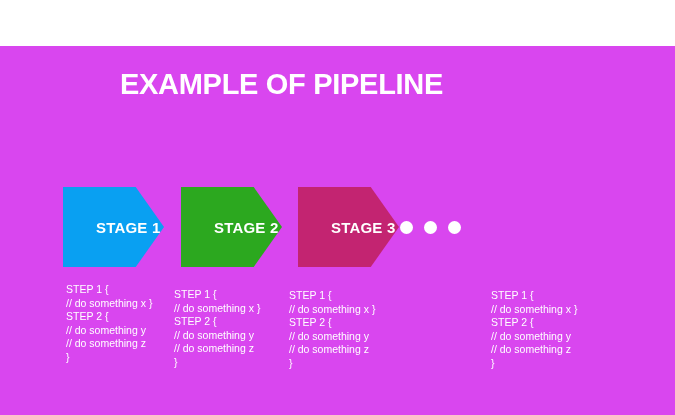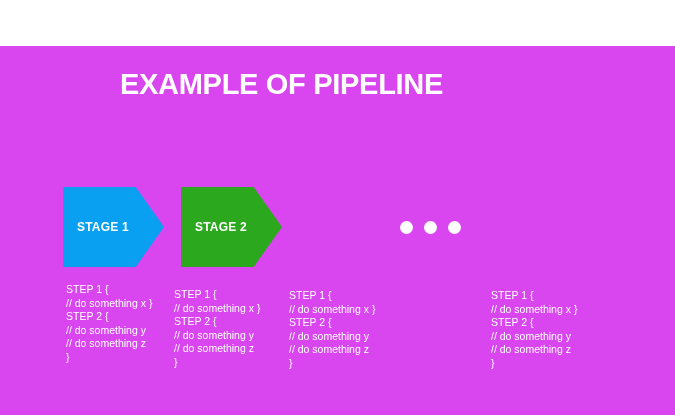--- a/index.html
+++ b/index.html
@@ -29,22 +29,22 @@
   .arrow {
     position: absolute;
     top: 141px;
     width: 101px;
     height: 80px;
     clip-path: polygon(0 0, 72% 0, 100% 50%, 72% 100%, 0 100%);
     display: flex;
     align-items: center;
   }
   .arrow .stage-label {
-    padding-left: 14px;
-    font-size: 12px;
+    padding-left: 33px;
+    font-size: 15px;
     font-weight: bold;
     letter-spacing: 0.2px;
     color: #fff;
     white-space: nowrap;
   }
   .arrow-1 { left: 63px; }
   .arrow-2 { left: 181px; }
   .arrow-3 { left: 298px; }
   .arrow-n { left: 490px; }
   .code {
@@ -80,20 +80,23 @@
 <div class="canvas" style="background-color: #d946ef; margin-top: 46px;">
 
   <div class="title">EXAMPLE OF PIPELINE</div>
 
   <div class="arrow arrow-1" style="background-color: rgb(9, 160, 242);">
     <span class="stage-label">STAGE 1</span>
   </div>
   <div class="arrow arrow-2" style="background-color: rgb(44, 168, 31);">
     <span class="stage-label">STAGE 2</span>
   </div>
+  <div class="arrow arrow-3" style="background-color: rgb(195, 36, 113);">
+    <span class="stage-label">STAGE 3</span>
+  </div>
 
   <div class="ellipsis">
       <div class="dot" style="background: rgb(255, 255, 255);"></div>
       <div class="dot" style="background: rgb(255, 255, 255);"></div>
       <div class="dot" style="background: rgb(255, 255, 255);"></div>
     </div>
 
 
   <div class="code code-1">STEP 1 {
 // do something x }

